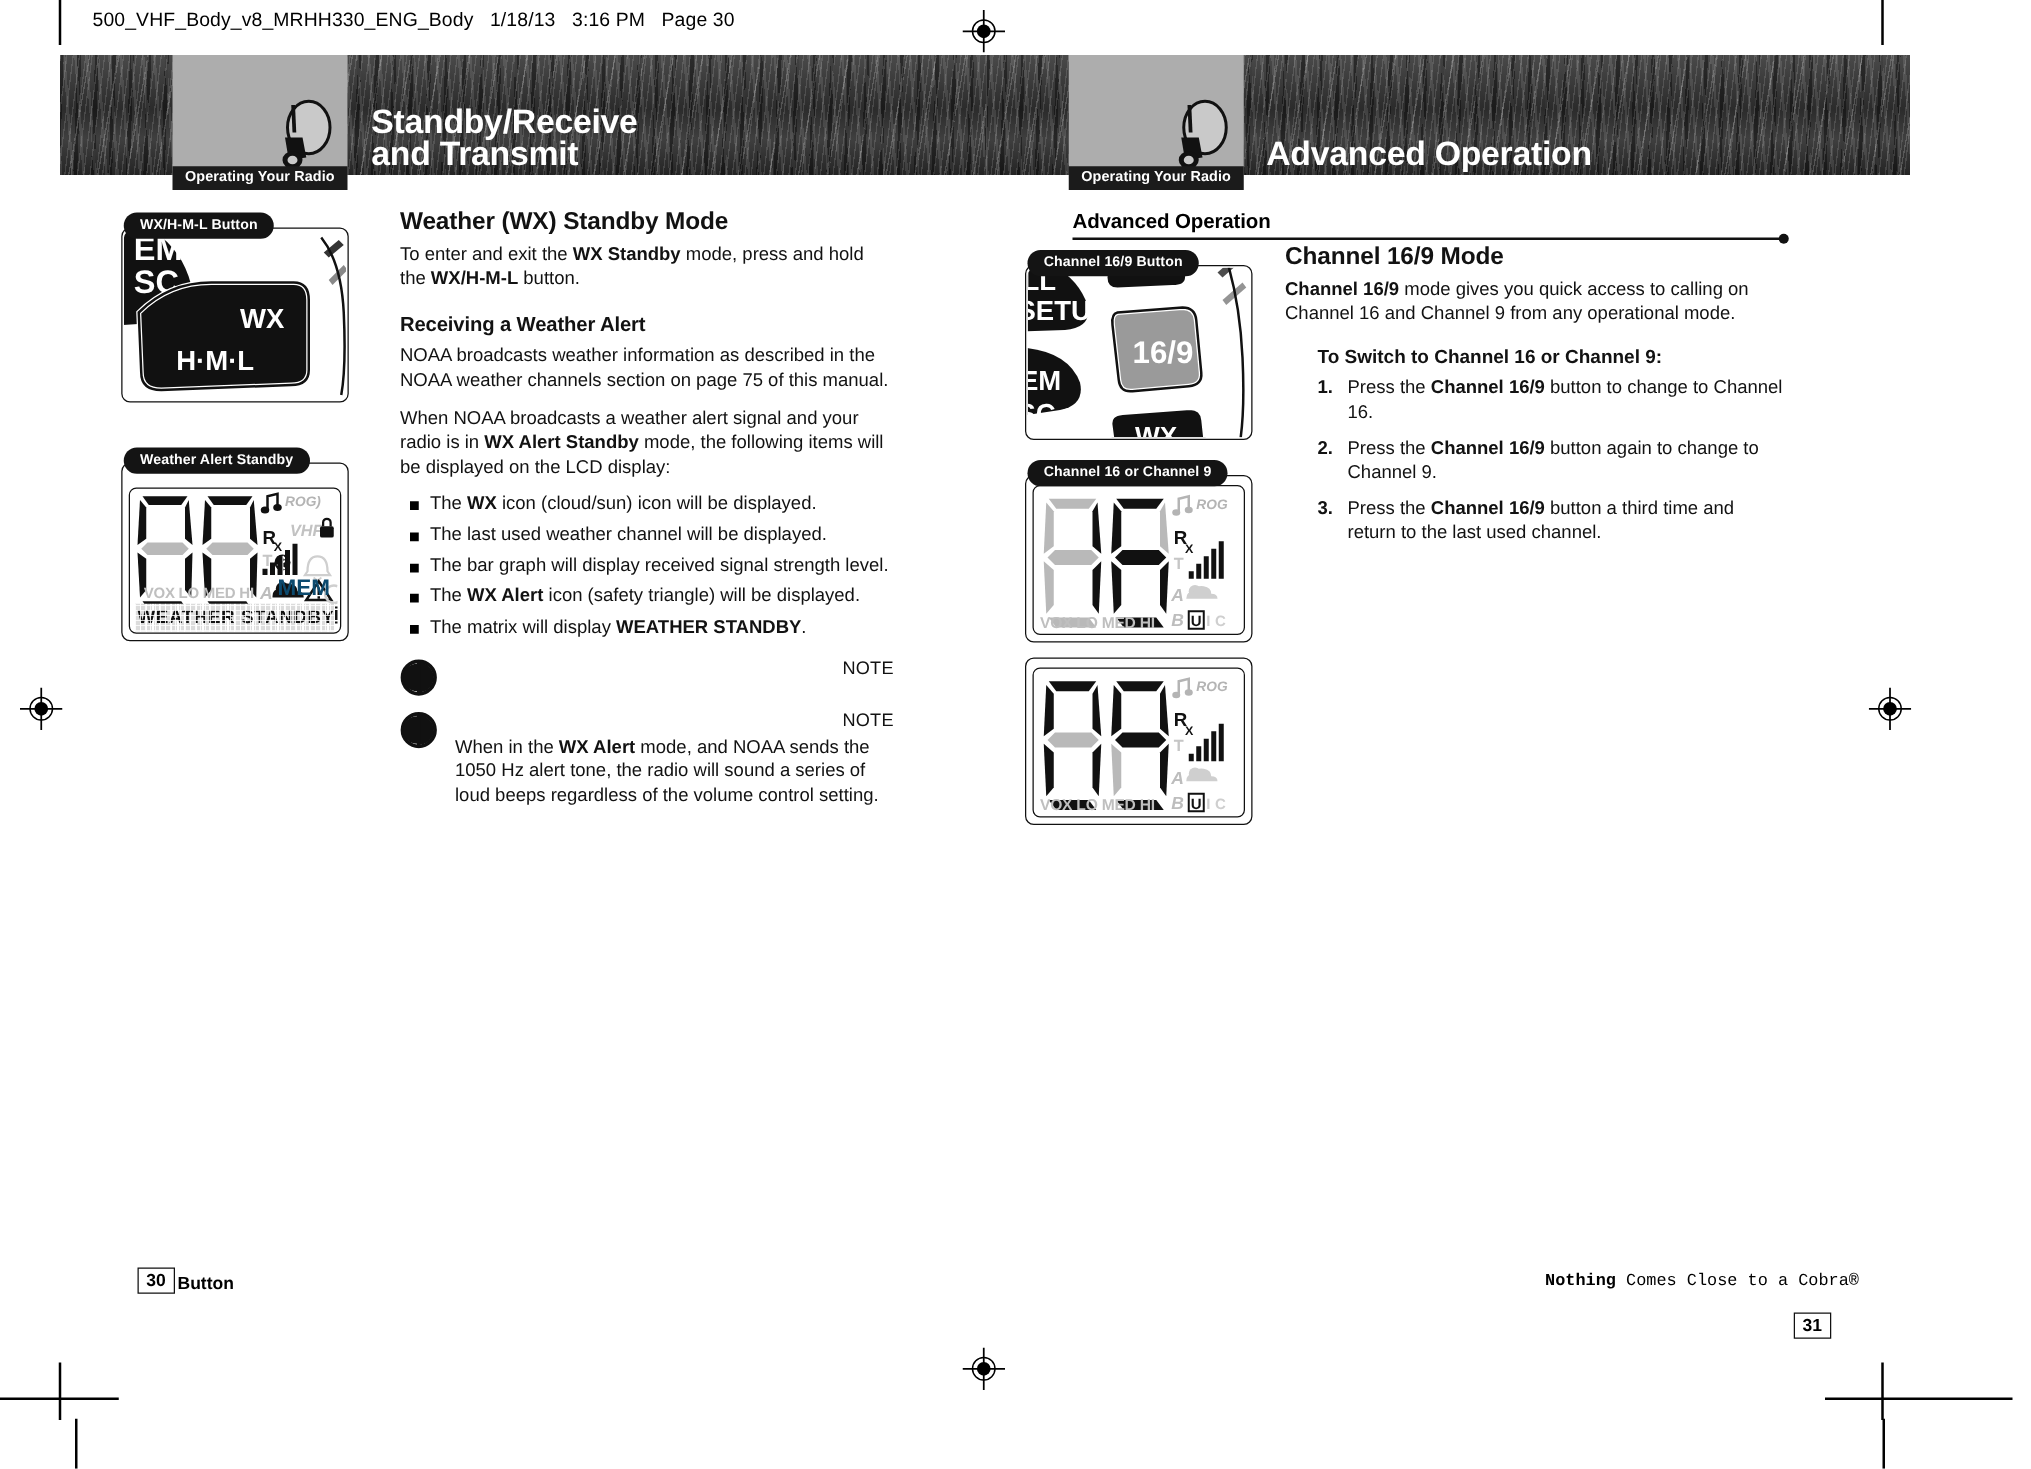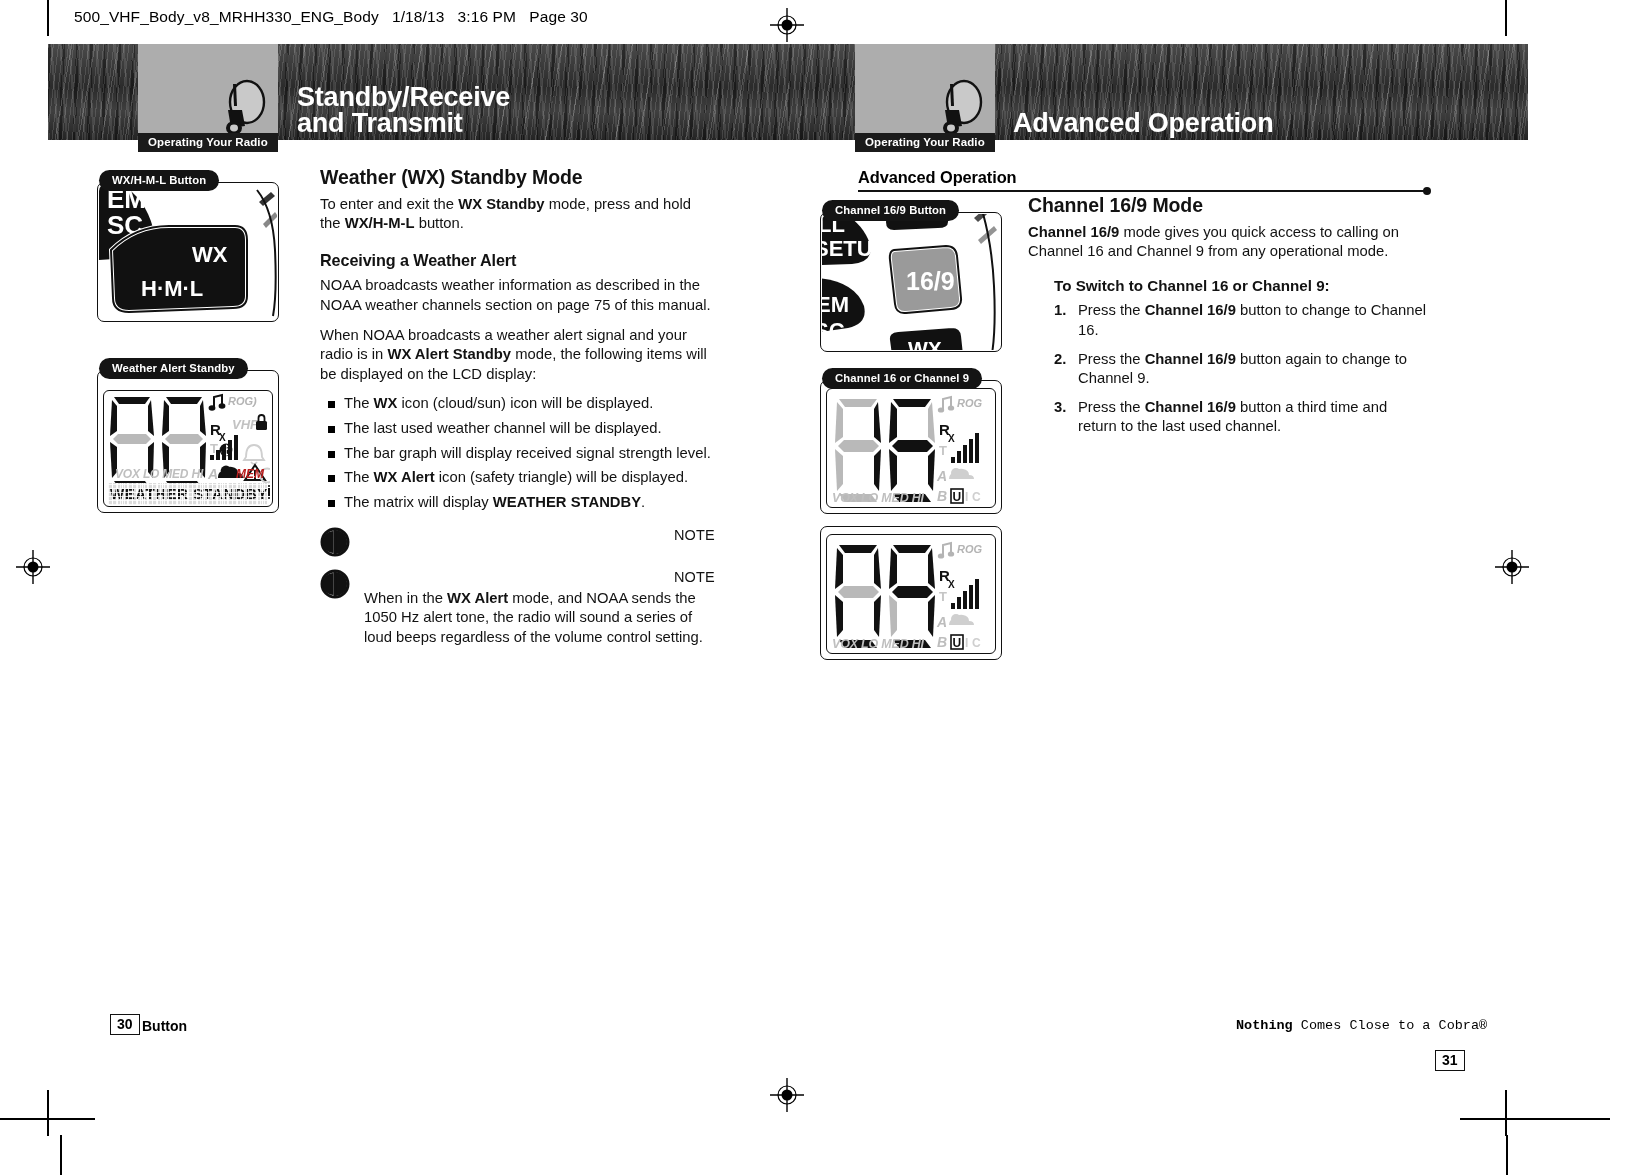--- a/index.html
+++ b/index.html
@@ -69,21 +69,21 @@
   
   .fig{position:absolute;}
   .figframe{position:absolute;left:0;top:12px;right:0;bottom:0;border:1.6px solid #111;border-radius:7px;background:#fff;}
   .callout{position:absolute;left:2px;top:0;background:#141414;color:#fff;font-size:11.3px;font-weight:bold;
            border-radius:13px;padding:4px 13px 5px 13px;white-space:nowrap;z-index:4;letter-spacing:.1px;}
   .figinner{position:absolute;overflow:hidden;}
 
   
   .lcd{position:absolute;left:5px;top:5px;right:5px;bottom:5px;border:1.6px solid #111;border-radius:6px;
        background:#fff;overflow:hidden;}
-  .lcdlabels{position:absolute;font-style:italic;font-weight:bold;color:#a8a8a8;text-align:right;}
+  .lcdlabels{position:absolute;font-weight:bold;color:#a8a8a8;text-align:right;}
   .matrix{position:absolute;left:4px;right:4px;bottom:2px;height:24px;overflow:hidden;}
 
   
   .keypad{position:absolute;left:0;top:0;right:0;bottom:0;background:#fff;overflow:hidden;}
 
   
   .pagenum{position:absolute;border:1.8px solid #111;font-size:14px;font-weight:bold;
            padding:2px 6px 3px 6px;line-height:14px;}
   .footLabel{position:absolute;font-size:14px;font-weight:bold;}
   .footTag{position:absolute;font-size:13.5px;font-family:Liberation Mono, monospace;}
@@ -273,21 +273,21 @@
         <rect x="146" y="95" width="24" height="12" fill="none" stroke="#111" stroke-width="1.6"></rect>
         <rect x="148" y="97" width="4" height="8" fill="#111"></rect>
         <rect x="153" y="97" width="4" height="8" fill="#111"></rect>
         <rect x="158" y="97" width="4" height="8" fill="#111"></rect>
         <rect x="163" y="97" width="4" height="8" fill="#111"></rect>
       </svg>
 
       <div class="lcdlabels" style="left:11px;bottom:25px;font-size:12px;color:#bfbfbf;letter-spacing:-.2px;">
         <span>VOX LO MED HI</span>
       </div>
-      <div class="lcdlabels" style="right:8px;bottom:25px;font-size:12px;color:#b91c1c;">
+      <div class="lcdlabels" style="right:8px;bottom:25px;font-size:18px;color:#0c4a6e;">
         <span>MEM</span>
       </div>
 
       <div class="matrix" style="left:4px;right:4px;bottom:1px;height:22px;
                   background:repeating-linear-gradient(90deg,#dcdcdc 0 4px,#ffffff 4px 5px);">
         <div style="position:absolute;left:2px;top:2px;font-size:15px;font-weight:bold;letter-spacing:.5px;
                     color:#111;font-family:'Liberation Sans',sans-serif;">WEATHER STANDBY</div>
         <div style="position:absolute;inset:0;background:repeating-linear-gradient(90deg,rgba(255,255,255,.85) 0 1.2px,rgba(0,0,0,0) 1.2px 4px),repeating-linear-gradient(0deg,rgba(255,255,255,.8) 0 1.2px,rgba(0,0,0,0) 1.2px 4px);"></div>
       </div>
     </div>

